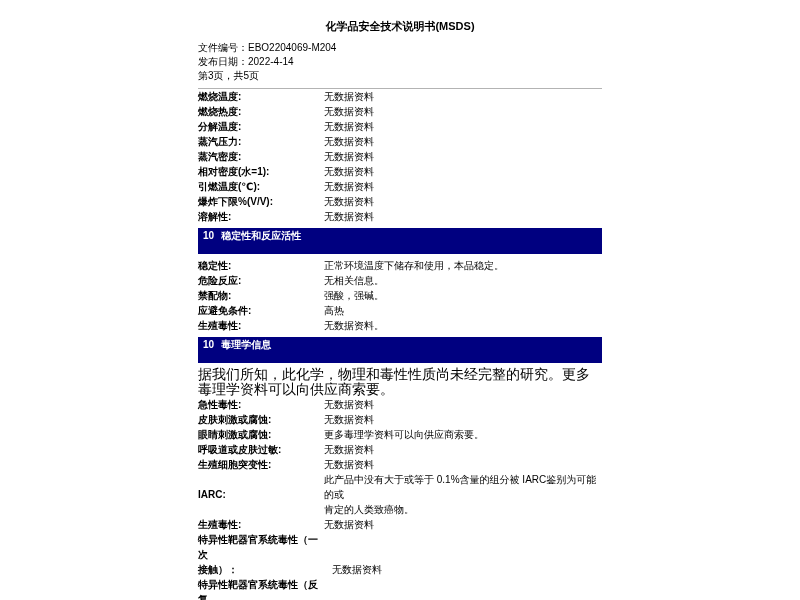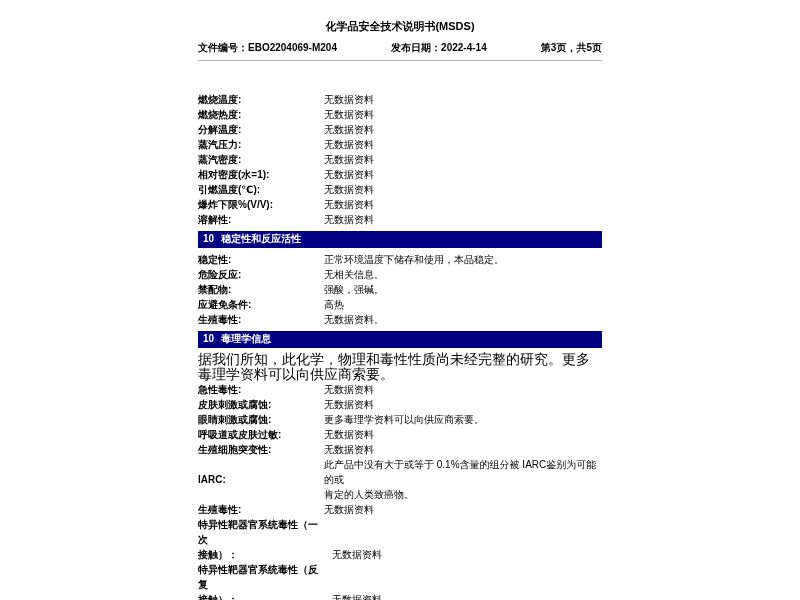--- a/index.html
+++ b/index.html
@@ -20,27 +20,28 @@
     text-align: center;
     font-weight: bold;
     font-size: 11px;
     line-height: 16px;
   }
   .meta-row {
     display: flex;
     justify-content: space-between;
     align-items: baseline;
     font-size: 10px;
-    font-weight: bold;
+    font-weight: normal;
     margin-top: 7px;
     padding-bottom: 5px;
     border-bottom: 1px solid #b3b3b3;
+    flex-direction: column;
   }
   .meta-item { white-space: nowrap; }
-  .props { margin-top: 31px; }
+  .props { margin-top: 0; }
   .row {
     display: flex;
     font-size: 10px;
     line-height: 15px;
     align-items: flex-start;
   }
   .row .lbl {
     width: 126px;
     flex: 0 0 126px;
     font-weight: bold;
@@ -50,21 +51,21 @@
     flex: 1;
     white-space: pre-line;
   }
   .row.v-end  { align-items: flex-end; gap: 8px; }
   .row.v-center { align-items: center; }
   .section-bar {
     background: #000080;
     color: #ffffff;
     font-size: 10px;
     font-weight: bold;
-    height: 17px;
+    height: 26px;
     line-height: 15px;
     padding-left: 5px;
     margin: 4px 0 4px 0;
     display: flex;
   }
   .section-bar .sec-num { margin-right: 7px; }
   .intro {
     font-size: 14px;
     line-height: 15px;
   }

